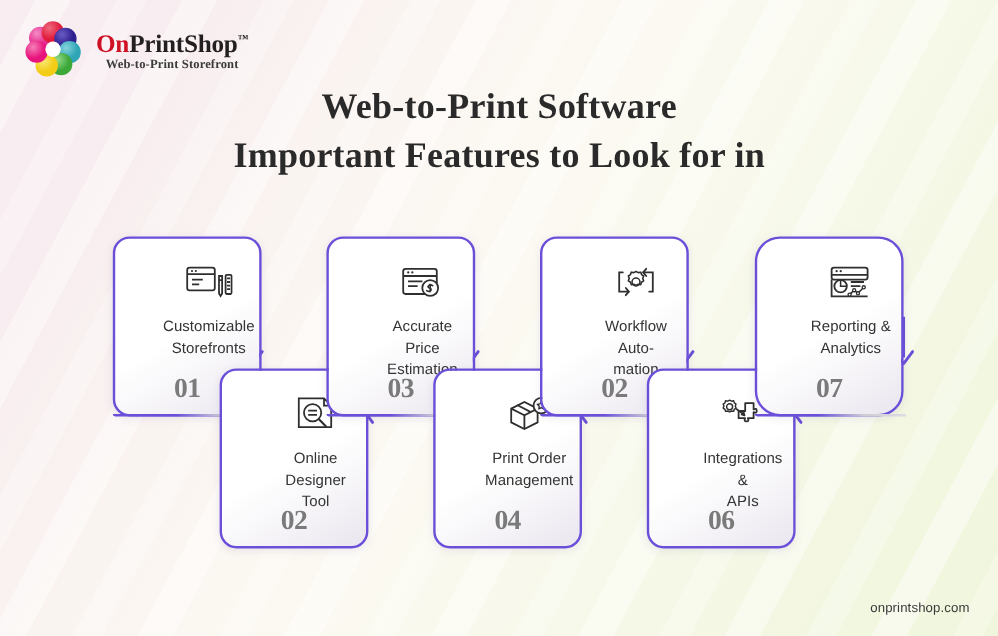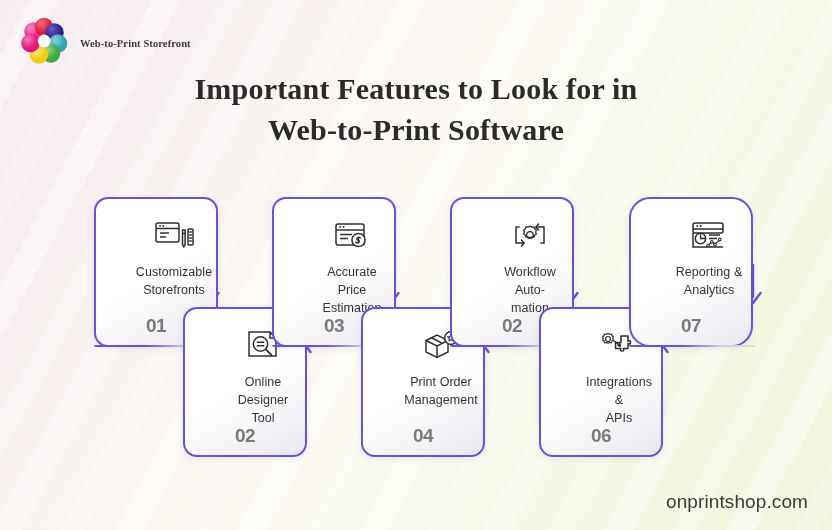--- a/index.html
+++ b/index.html
@@ -141,38 +141,38 @@
     font-size: 12.5px;
     line-height: 1.42;
     text-align: center;
     color: #343434;
     padding: 0 7px;
     letter-spacing: 0.05px;
   }
   .card-number {
     position: absolute;
     bottom: 8px;
-    font-family: Liberation Sans, sans-serif;
+    font-family: Liberation Serif, serif;
     font-weight: bold;
-    font-size: 19px;
+    font-size: 23px;
     color: #7a7a7a;
     letter-spacing: -0.5px;
   }
   .card.top    .card-number { left: 50%; transform: translateX(-50%); }
   .card.bottom .card-number { left: 50%; transform: translateX(-50%); }
 
   
   .arrow { position: absolute; color: #6b4fd8; }
 
   
   #footer {
     position: absolute;
     right: 24px;
     bottom: 17px;
-    font-size: 19px;
+    font-size: 11px;
     color: #3a3a3a;
     letter-spacing: 0.1px;
   }
 </style>
 </head>
 <body>
 
 <div id="page">
 
   <div id="stripes"></div>
@@ -214,27 +214,28 @@
         <circle cx="24.0" cy="10.0" r="9.3" fill="url(#p2)"></circle>
         <circle cx="34.5" cy="15.5" r="9.3" fill="url(#p3)"></circle>
         <circle cx="38.0" cy="26.5" r="9.3" fill="url(#p4)"></circle>
         <circle cx="31.0" cy="36.5" r="9.3" fill="url(#p5)"></circle>
         <circle cx="19.0" cy="37.5" r="9.3" fill="url(#p6)"></circle>
         <circle cx="10.5" cy="26.0" r="9.3" fill="url(#p1)"></circle>
         <circle cx="24.2" cy="24.0" r="6.4" fill="#ffffff"></circle>
       </g>
     </svg>
     <div id="logo-text">
+      <div id="logo-wordmark"><span class="on">On</span><span>PrintShop</span><span id="logo-tm">™</span></div>
       <div id="logo-tagline">Web-to-Print Storefront</div>
     </div>
   </div>
 
   <h1 id="title">
+    <span class="line">Web-to-Print Software</span>
     <span class="line">Important Features to Look for in</span>
-    <span class="line">Web-to-Print Software</span>
   </h1>
 
   <svg class="arrow" style="left:198px; top:262px;" width="26" height="48" viewBox="0 0 26 48">
     <path d="M13 2 L13 36" stroke="#6b4fd8" stroke-width="2.4" fill="none"></path>
     <path d="M5.5 31 L13 41 L20.5 31" stroke="#6b4fd8" stroke-width="2.4" fill="none" stroke-linecap="round" stroke-linejoin="round"></path>
   </svg>
 
   <svg class="arrow" style="left:290px; top:335px;" width="26" height="48" viewBox="0 0 26 48">
     <path d="M13 46 L13 12" stroke="#6b4fd8" stroke-width="2.4" fill="none"></path>
     <path d="M5.5 17 L13 7 L20.5 17" stroke="#6b4fd8" stroke-width="2.4" fill="none" stroke-linecap="round" stroke-linejoin="round"></path>

